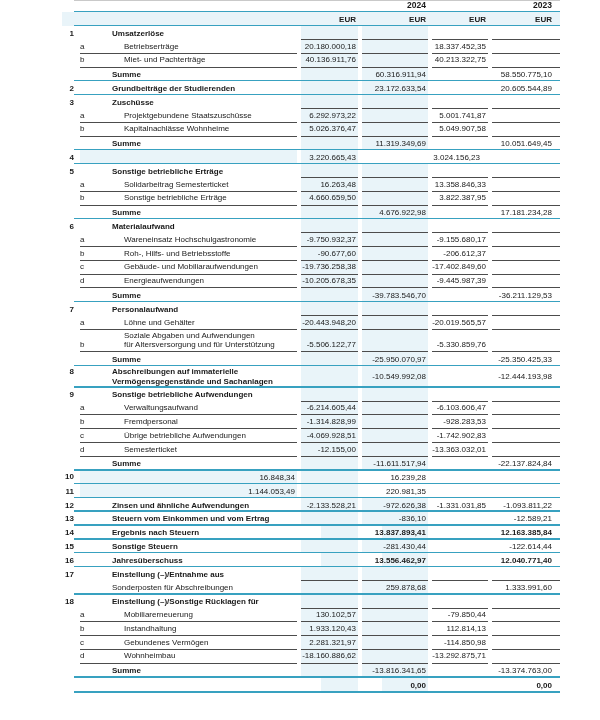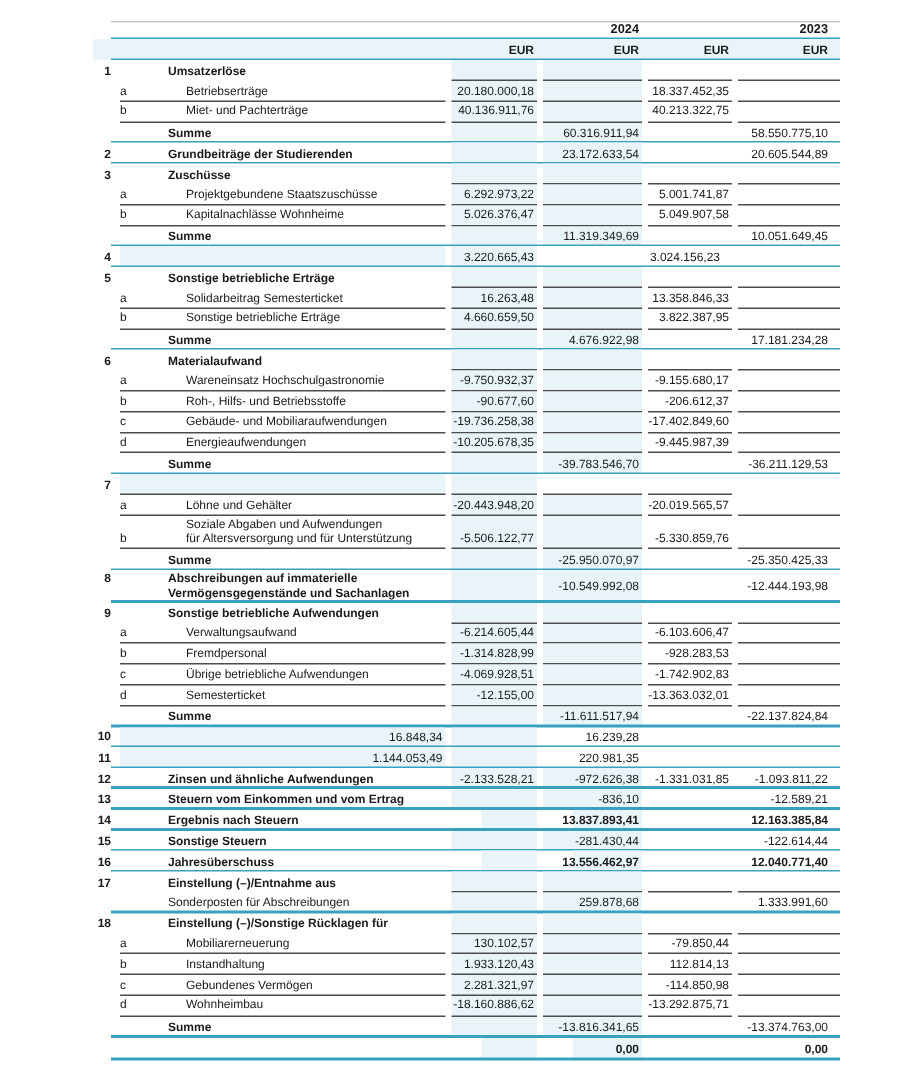--- a/index.html
+++ b/index.html
@@ -2,21 +2,21 @@
 <html style="--teal: #38a1c0; --band: #e9f4f9; --grid: #4c4c4c;"><head>
 <meta charset="utf-8">
 <style>
   html,body { margin:0; padding:0; }
   body {
     width:600px; height:720px; background:#ffffff; overflow:hidden;
     font-family:"Liberation Sans", sans-serif; color:#1a1a1a;
     position:relative;
   }
   .table {
-    position:absolute; left:62px; top:14px; width:498px;
+    position:absolute; left:62px; top:0; width:498px;
   }
   .table::before {
     content:""; position:absolute; top:0; left:12px; right:0;
     height:1px; background:#c9c9c9;
   }
   .row {
     display:grid;
     grid-template-columns:14px 217px 57px 66px 56px 68px;
     column-gap:4px;
     position:relative;
@@ -325,20 +325,25 @@
             <span>Summe</span>
           </span>
         </div>
         <div class="cell val c1 band"></div>
         <div class="cell val c2 band">-39.783.546,70</div>
         <div class="cell val c3"></div>
         <div class="cell val c4">-36.211.129,53</div>
       </div>
       <div class="row row-section">
         <div class="cell num">7</div>
+        <div class="cell lbl">
+          <span class="lines">
+            <span>Personalaufwand</span>
+          </span>
+        </div>
         <div class="cell val c1 band"></div>
         <div class="cell val c2 band"></div>
         <div class="cell val c3"></div>
         <div class="cell val c4"></div>
       </div>
       <div class="row row-detail">
         <div class="cell num"></div>
         <div class="cell lbl">
           <span class="letter">a</span>
           <span class="lines">

